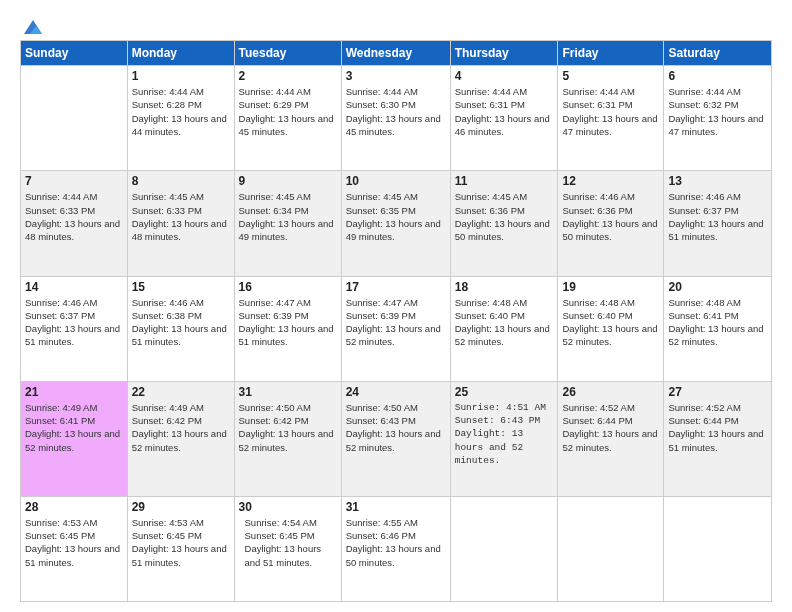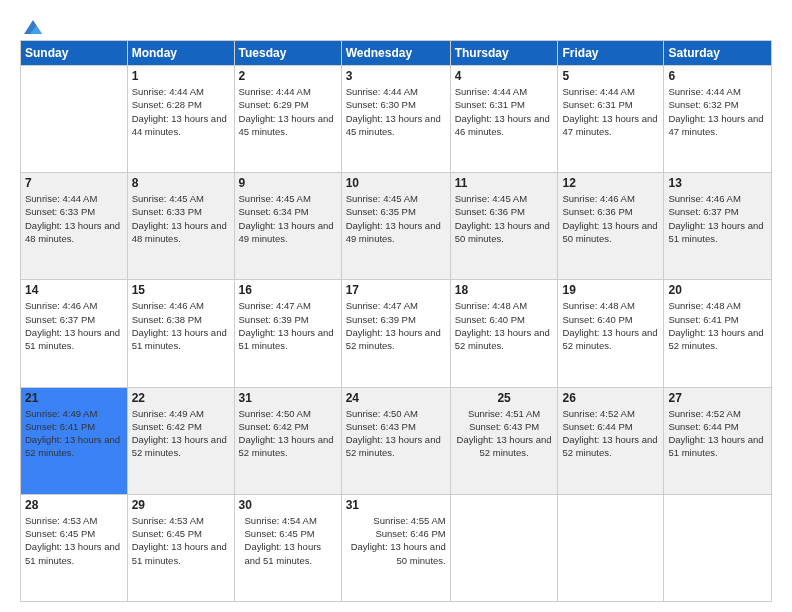--- a/index.html
+++ b/index.html
@@ -242,21 +242,21 @@
 Daylight: 13 hours and 52 minutes.</div>
           </td>
           <td style="background: rgb(255, 255, 255); margin-top: 37px;">
             <div class="day-number">20</div>
             <div class="day-info" style="white-space: pre-line;">Sunrise: 4:48 AM
 Sunset: 6:41 PM
 Daylight: 13 hours and 52 minutes.</div>
           </td>
         </tr>
         <tr>
-          <td style="background: #3b82f6;">
+          <td style="background: #f0abfc;">
             <div class="day-number">21</div>
             <div class="day-info" style="white-space: pre-line;">Sunrise: 4:49 AM
 Sunset: 6:41 PM
 Daylight: 13 hours and 52 minutes.</div>
           </td>
           <td style="background: rgb(240, 240, 240);">
             <div class="day-number">22</div>
             <div class="day-info" style="white-space: pre-line;">Sunrise: 4:49 AM
 Sunset: 6:42 PM
 Daylight: 13 hours and 52 minutes.</div>
@@ -266,23 +266,23 @@
             <div class="day-info" style="white-space: pre-line;">Sunrise: 4:50 AM
 Sunset: 6:42 PM
 Daylight: 13 hours and 52 minutes.</div>
           </td>
           <td style="background: rgb(240, 240, 240); margin-top: 36px;">
             <div class="day-number">24</div>
             <div class="day-info" style="white-space: pre-line;">Sunrise: 4:50 AM
 Sunset: 6:43 PM
 Daylight: 13 hours and 52 minutes.</div>
           </td>
-          <td style="background: rgb(240, 240, 240); text-align: center;">
+          <td style="background: rgb(240, 240, 240);">
             <div class="day-number">25</div>
-            <div class="day-info" style="white-space: pre-line;">Sunrise: 4:51 AM
+            <div class="day-info" style="white-space: pre-line; font-family: Liberation Mono, monospace;">Sunrise: 4:51 AM
 Sunset: 6:43 PM
 Daylight: 13 hours and 52 minutes.</div>
           </td>
           <td style="background: rgb(240, 240, 240);">
             <div class="day-number">26</div>
             <div class="day-info" style="white-space: pre-line;">Sunrise: 4:52 AM
 Sunset: 6:44 PM
 Daylight: 13 hours and 52 minutes.</div>
           </td>
           <td style="background: rgb(240, 240, 240);">
@@ -306,21 +306,21 @@
 Daylight: 13 hours and 51 minutes.</div>
           </td>
           <td style="background: rgb(255, 255, 255);">
             <div class="day-number">30</div>
             <div class="day-info" style="white-space: pre-line; margin-left: 6px;">Sunrise: 4:54 AM
 Sunset: 6:45 PM
 Daylight: 13 hours and 51 minutes.</div>
           </td>
           <td style="background: rgb(255, 255, 255);">
             <div class="day-number">31</div>
-            <div class="day-info" style="white-space: pre-line; text-align: right;">Sunrise: 4:55 AM
+            <div class="day-info" style="white-space: pre-line;">Sunrise: 4:55 AM
 Sunset: 6:46 PM
 Daylight: 13 hours and 50 minutes.</div>
           </td>
           <td class="empty-cell"></td>
           <td class="empty-cell"></td>
           <td class="empty-cell"></td>
         </tr>
       </tbody>
   </table>
 </div>

